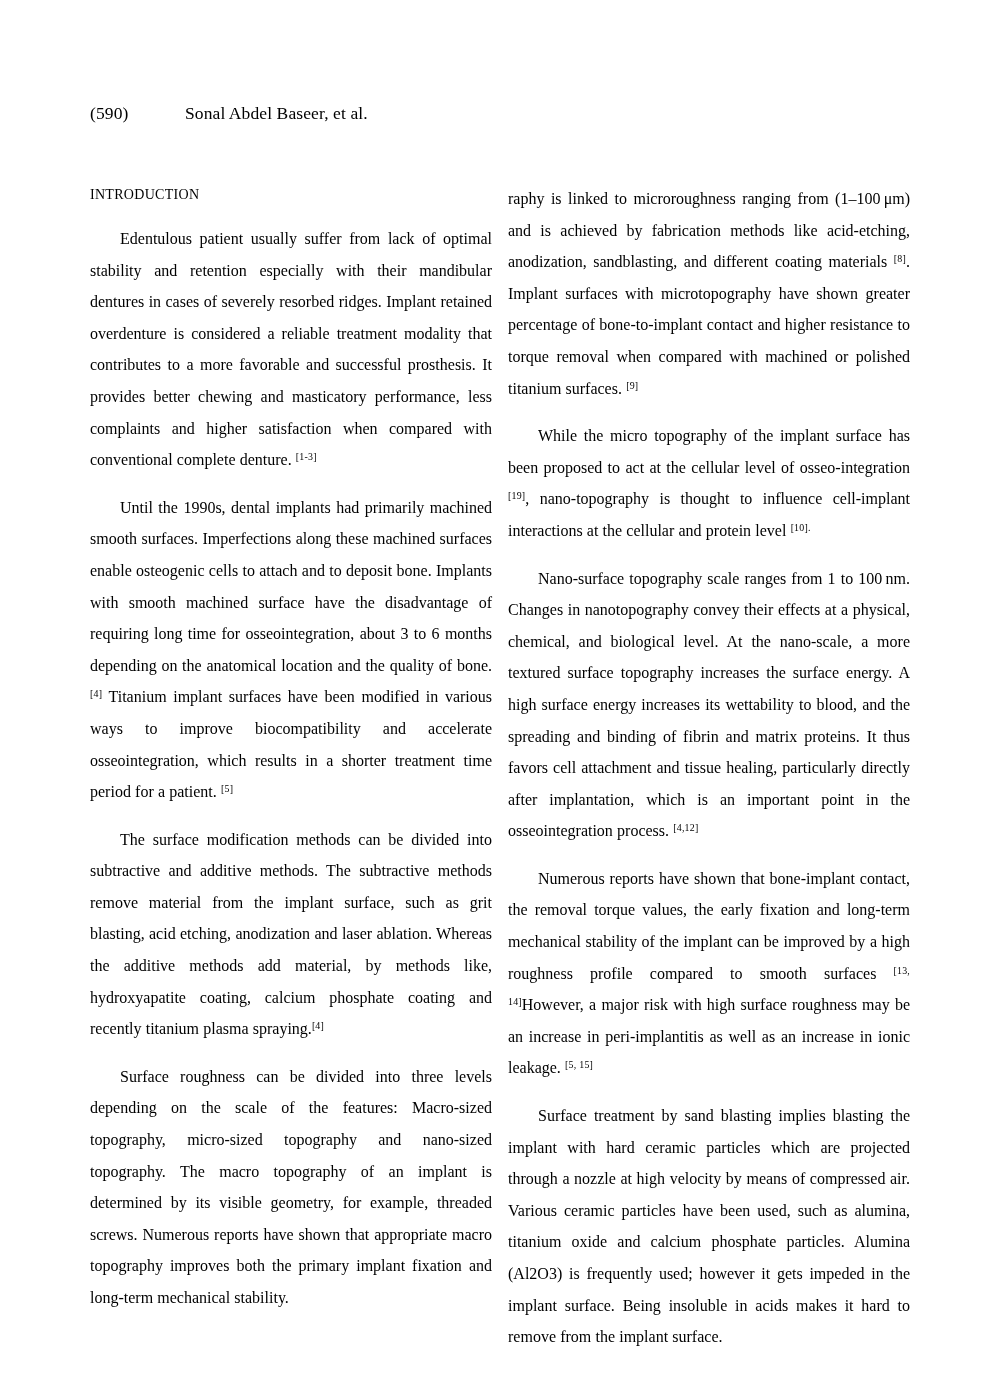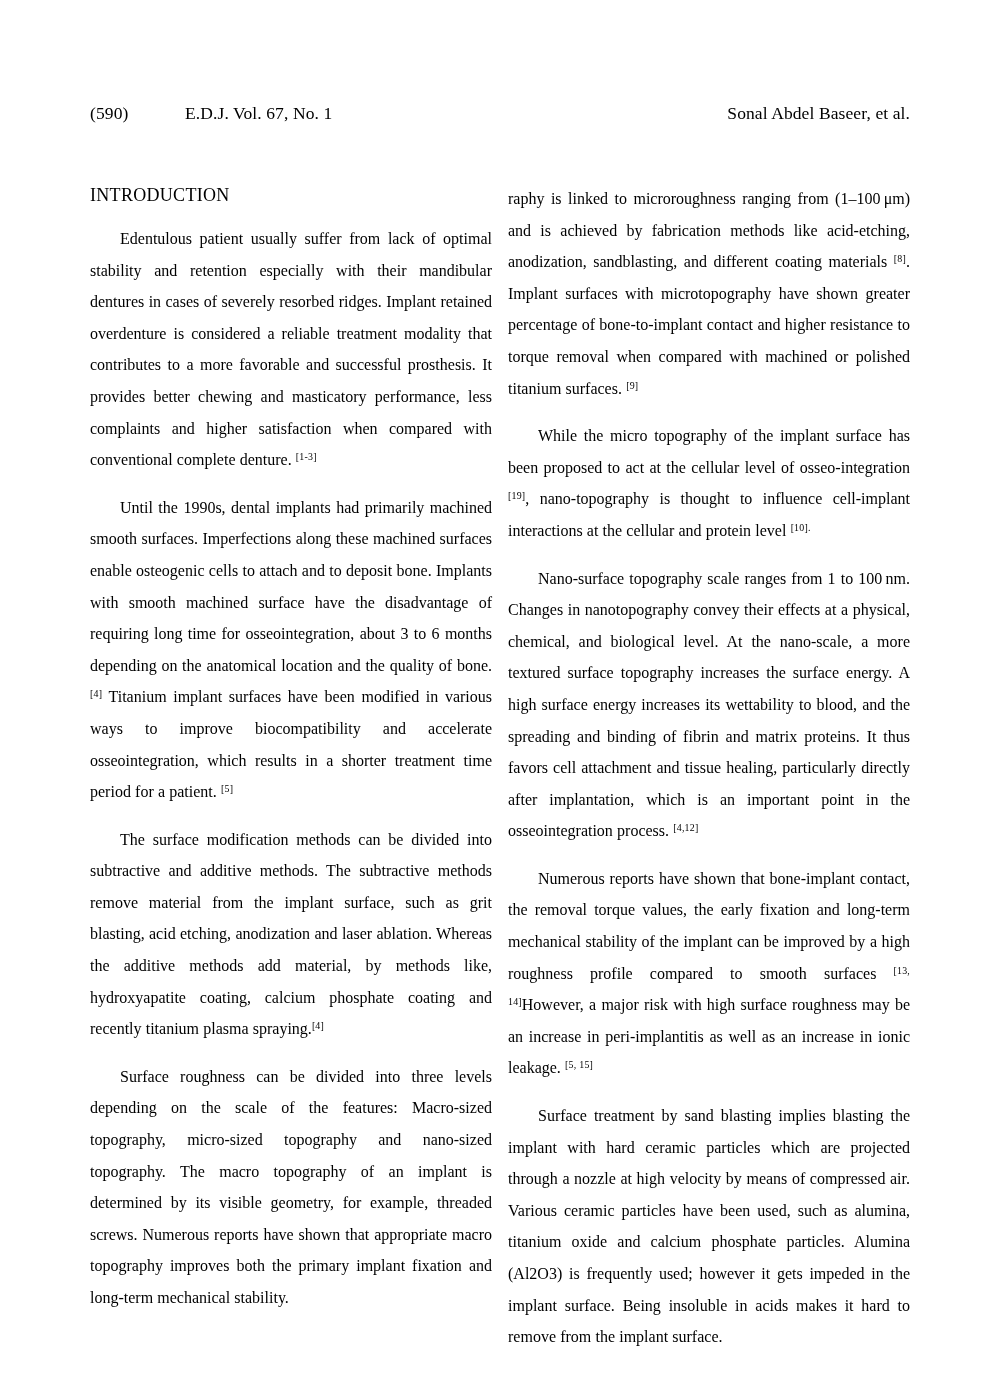--- a/index.html
+++ b/index.html
@@ -60,21 +60,21 @@
     justify-content: space-between;
   }
   .column {
     width: 402px;
     flex: 0 0 402px;
   }
 
   h2.section-title {
     margin: 0 0 16px 0;
     padding: 0;
-    font-size: 18px;
+    font-size: 14px;
     font-weight: normal;
     line-height: 24px;
     letter-spacing: 0.3px;
   }
 
   p.body-para {
     margin: 0 0 16px 0;
     padding: 0;
     font-size: 16px;
     line-height: 31.6px;
@@ -99,21 +99,20 @@
     letter-spacing: 0.2px;
   }
 </style>
 </head>
 <body>
 
 <div class="page">
 
   <div class="running-head">
     <span class="rh-pageno">(590)</span>
-    <span class="rh-journal">E.D.J. Vol. 67, No. 1</span>
     <span class="rh-authors">Sonal Abdel Baseer, et al.</span>
   </div>
 
   <div class="columns">
 
     <div class="column">
       <h2 class="section-title">INTRODUCTION</h2>
 
       <p class="body-para">
         <span>Edentulous patient usually suffer from lack of optimal stability and retention especially with their mandibular dentures in cases of severely resorbed ridges. Implant retained overdenture is considered a reliable treatment modality that contributes to a more favorable and successful prosthesis. It provides better chewing and masticatory performance, less complaints and higher satisfaction when compared with conventional complete denture. </span><sup class="cite">[1-3]</sup>

